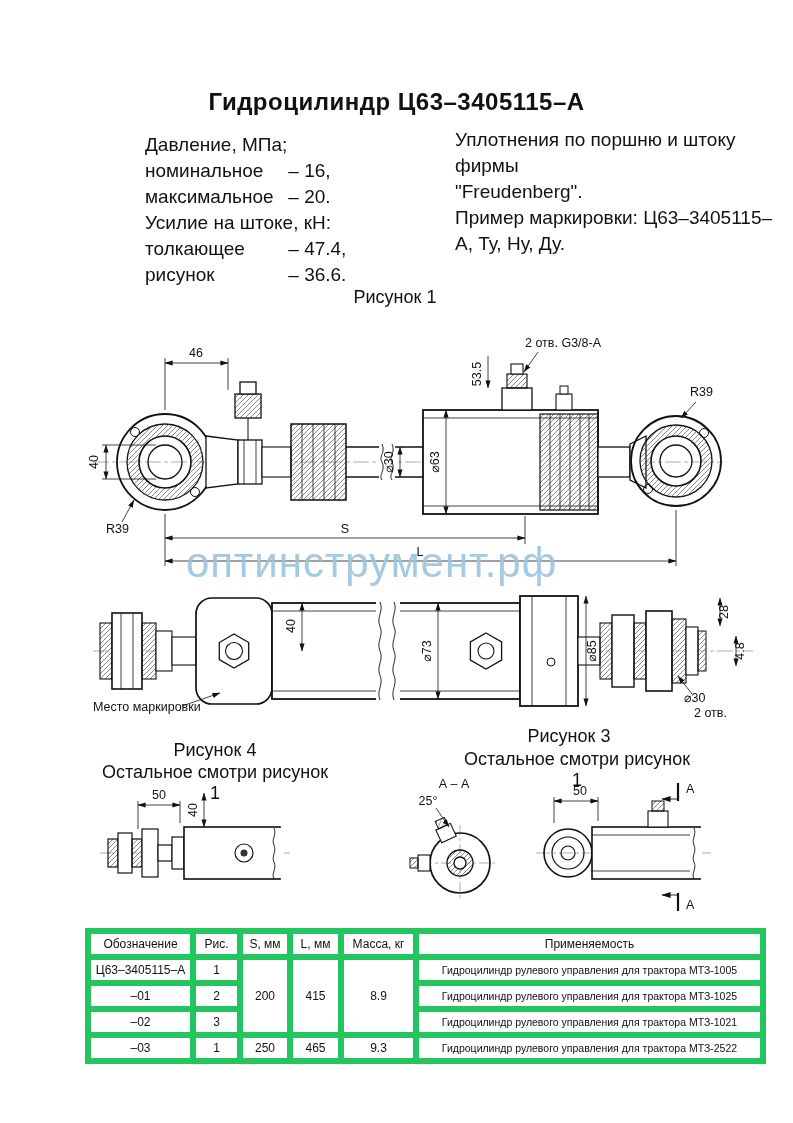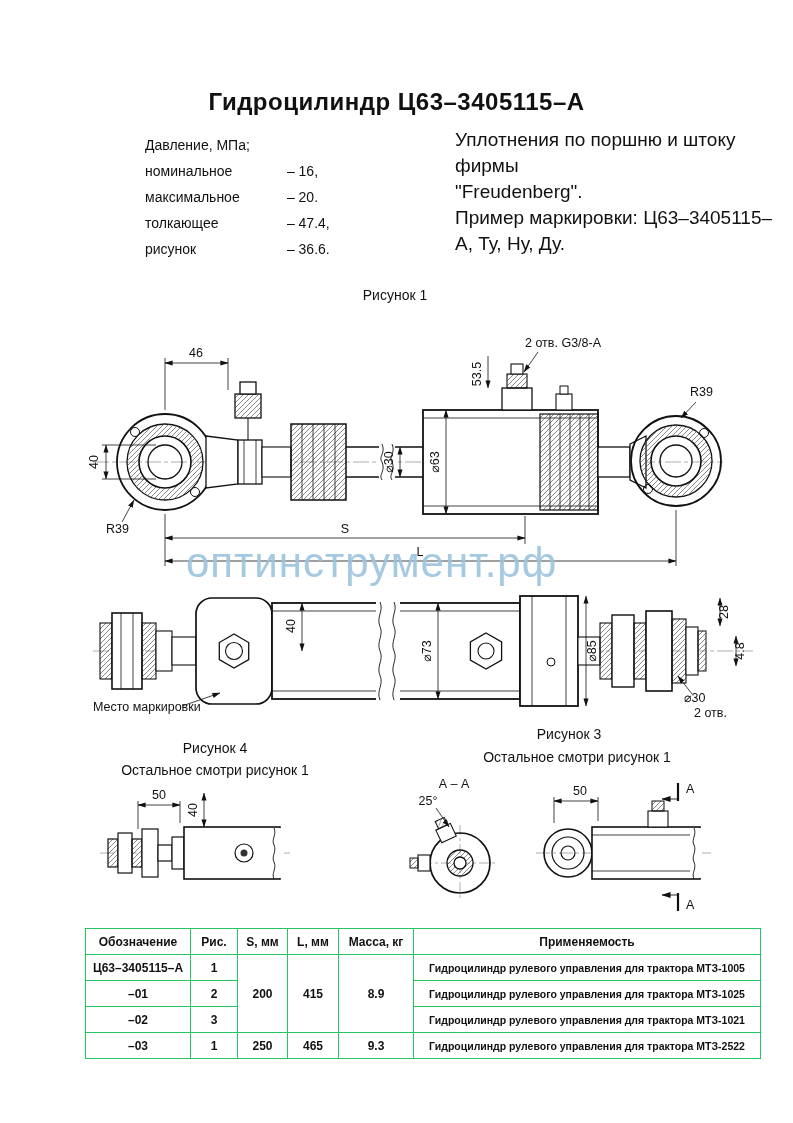--- a/index.html
+++ b/index.html
@@ -1,48 +1,49 @@
 <!DOCTYPE html>
 <html><head>
 <meta charset="utf-8">
 <style>
   * { margin:0; padding:0; box-sizing:border-box; }
   html,body { background:#9a9a9a; }
   body { font-family:"Liberation Sans", sans-serif; }
   .page { position:relative; width:793px; height:1123px; background:#ffffff; margin:0 auto; overflow:hidden; color:#111; }
   .abs { position:absolute; }
   .title { left:0; top:88px; width:100%; text-align:center; font-size:24px; font-weight:600; letter-spacing:0.5px; }
-  .specs { left:145px; top:132px; font-size:14px; line-height:26px; }
+  .specs { left:145px; top:132px; font-size:19px; line-height:26px; }
   .spec-row span.lbl { display:inline-block; width:138px; }
   .notes { left:455px; top:127px; width:320px; font-size:19px; line-height:26px; }
-  .cap { font-size:14px; text-align:center; }
+  .cap { font-size:18px; text-align:center; }
   .watermark { left:186px; top:502px; font-size:42px; color:#9cc4de; opacity:0.9; letter-spacing:1px; z-index:5; pointer-events:none;margin-top:37px; }
   svg { overflow:visible; }
   svg text { font-size:12.5px; fill:#111; stroke:none; font-family:"Liberation Sans", sans-serif; }
   .data-table { border-collapse:collapse; font-size:12px; background:#fff; }
-  .data-table th, .data-table td { border:1px solid #22c55e; height:26px; text-align:center; padding:0 4px; font-weight:bold; white-space:nowrap; }
+  .data-table th, .data-table td { border:6px solid #22c55e; height:26px; text-align:center; padding:0 4px; font-weight:normal; white-space:nowrap; }
   .data-table td.app { font-size:10.5px;margin-top:20px; }
 </style>
 </head>
 <body>
 
 <div class="page">
 
   <div class="abs title">Гидроцилиндр Ц63–3405115–А</div>
 
   <div class="abs specs">
     <div class="spec-row">Давление, МПа;</div>
     <div class="spec-row">
       <span class="lbl">номинальное</span>
       <span>– 16,</span>
     </div>
     <div class="spec-row">
       <span class="lbl">максимальное</span>
       <span>– 20.</span>
     </div>
+    <div class="spec-row">Усилие на штоке, кН:</div>
     <div class="spec-row">
       <span class="lbl">толкающее</span>
       <span>– 47.4,</span>
     </div>
     <div class="spec-row">
       <span class="lbl">рисунок</span>
       <span>– 36.6.</span>
     </div>
   </div>
 

